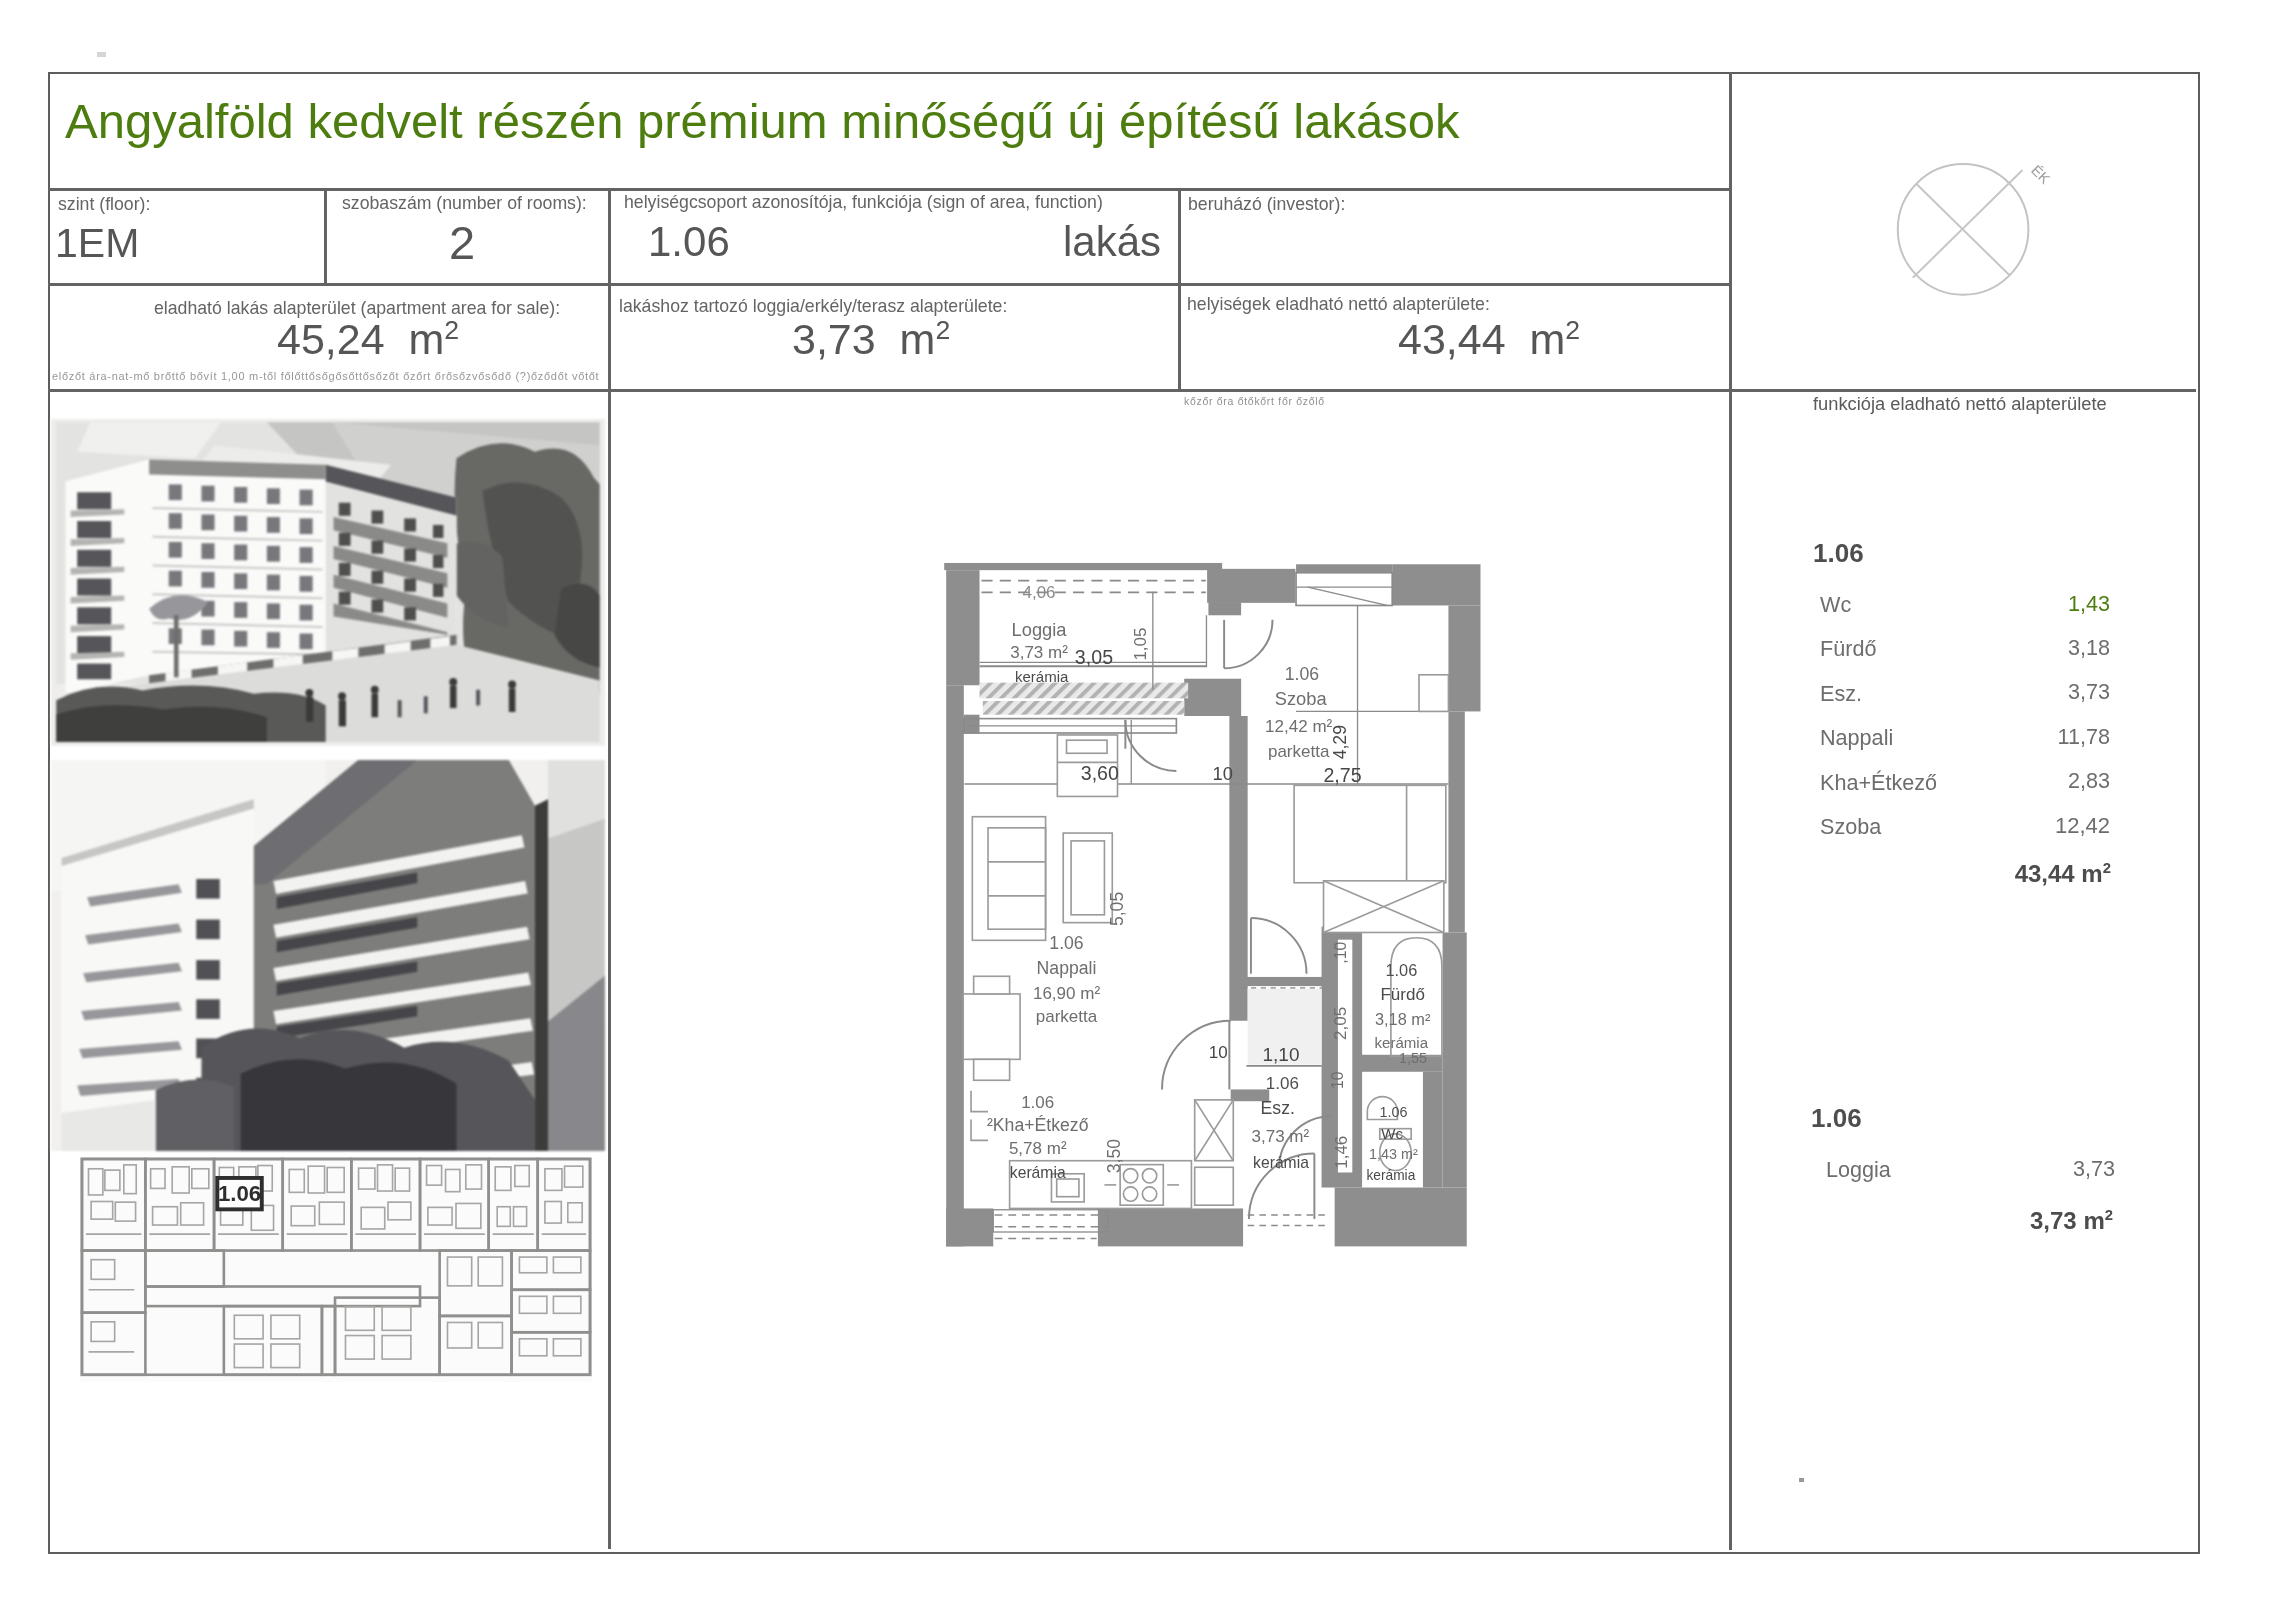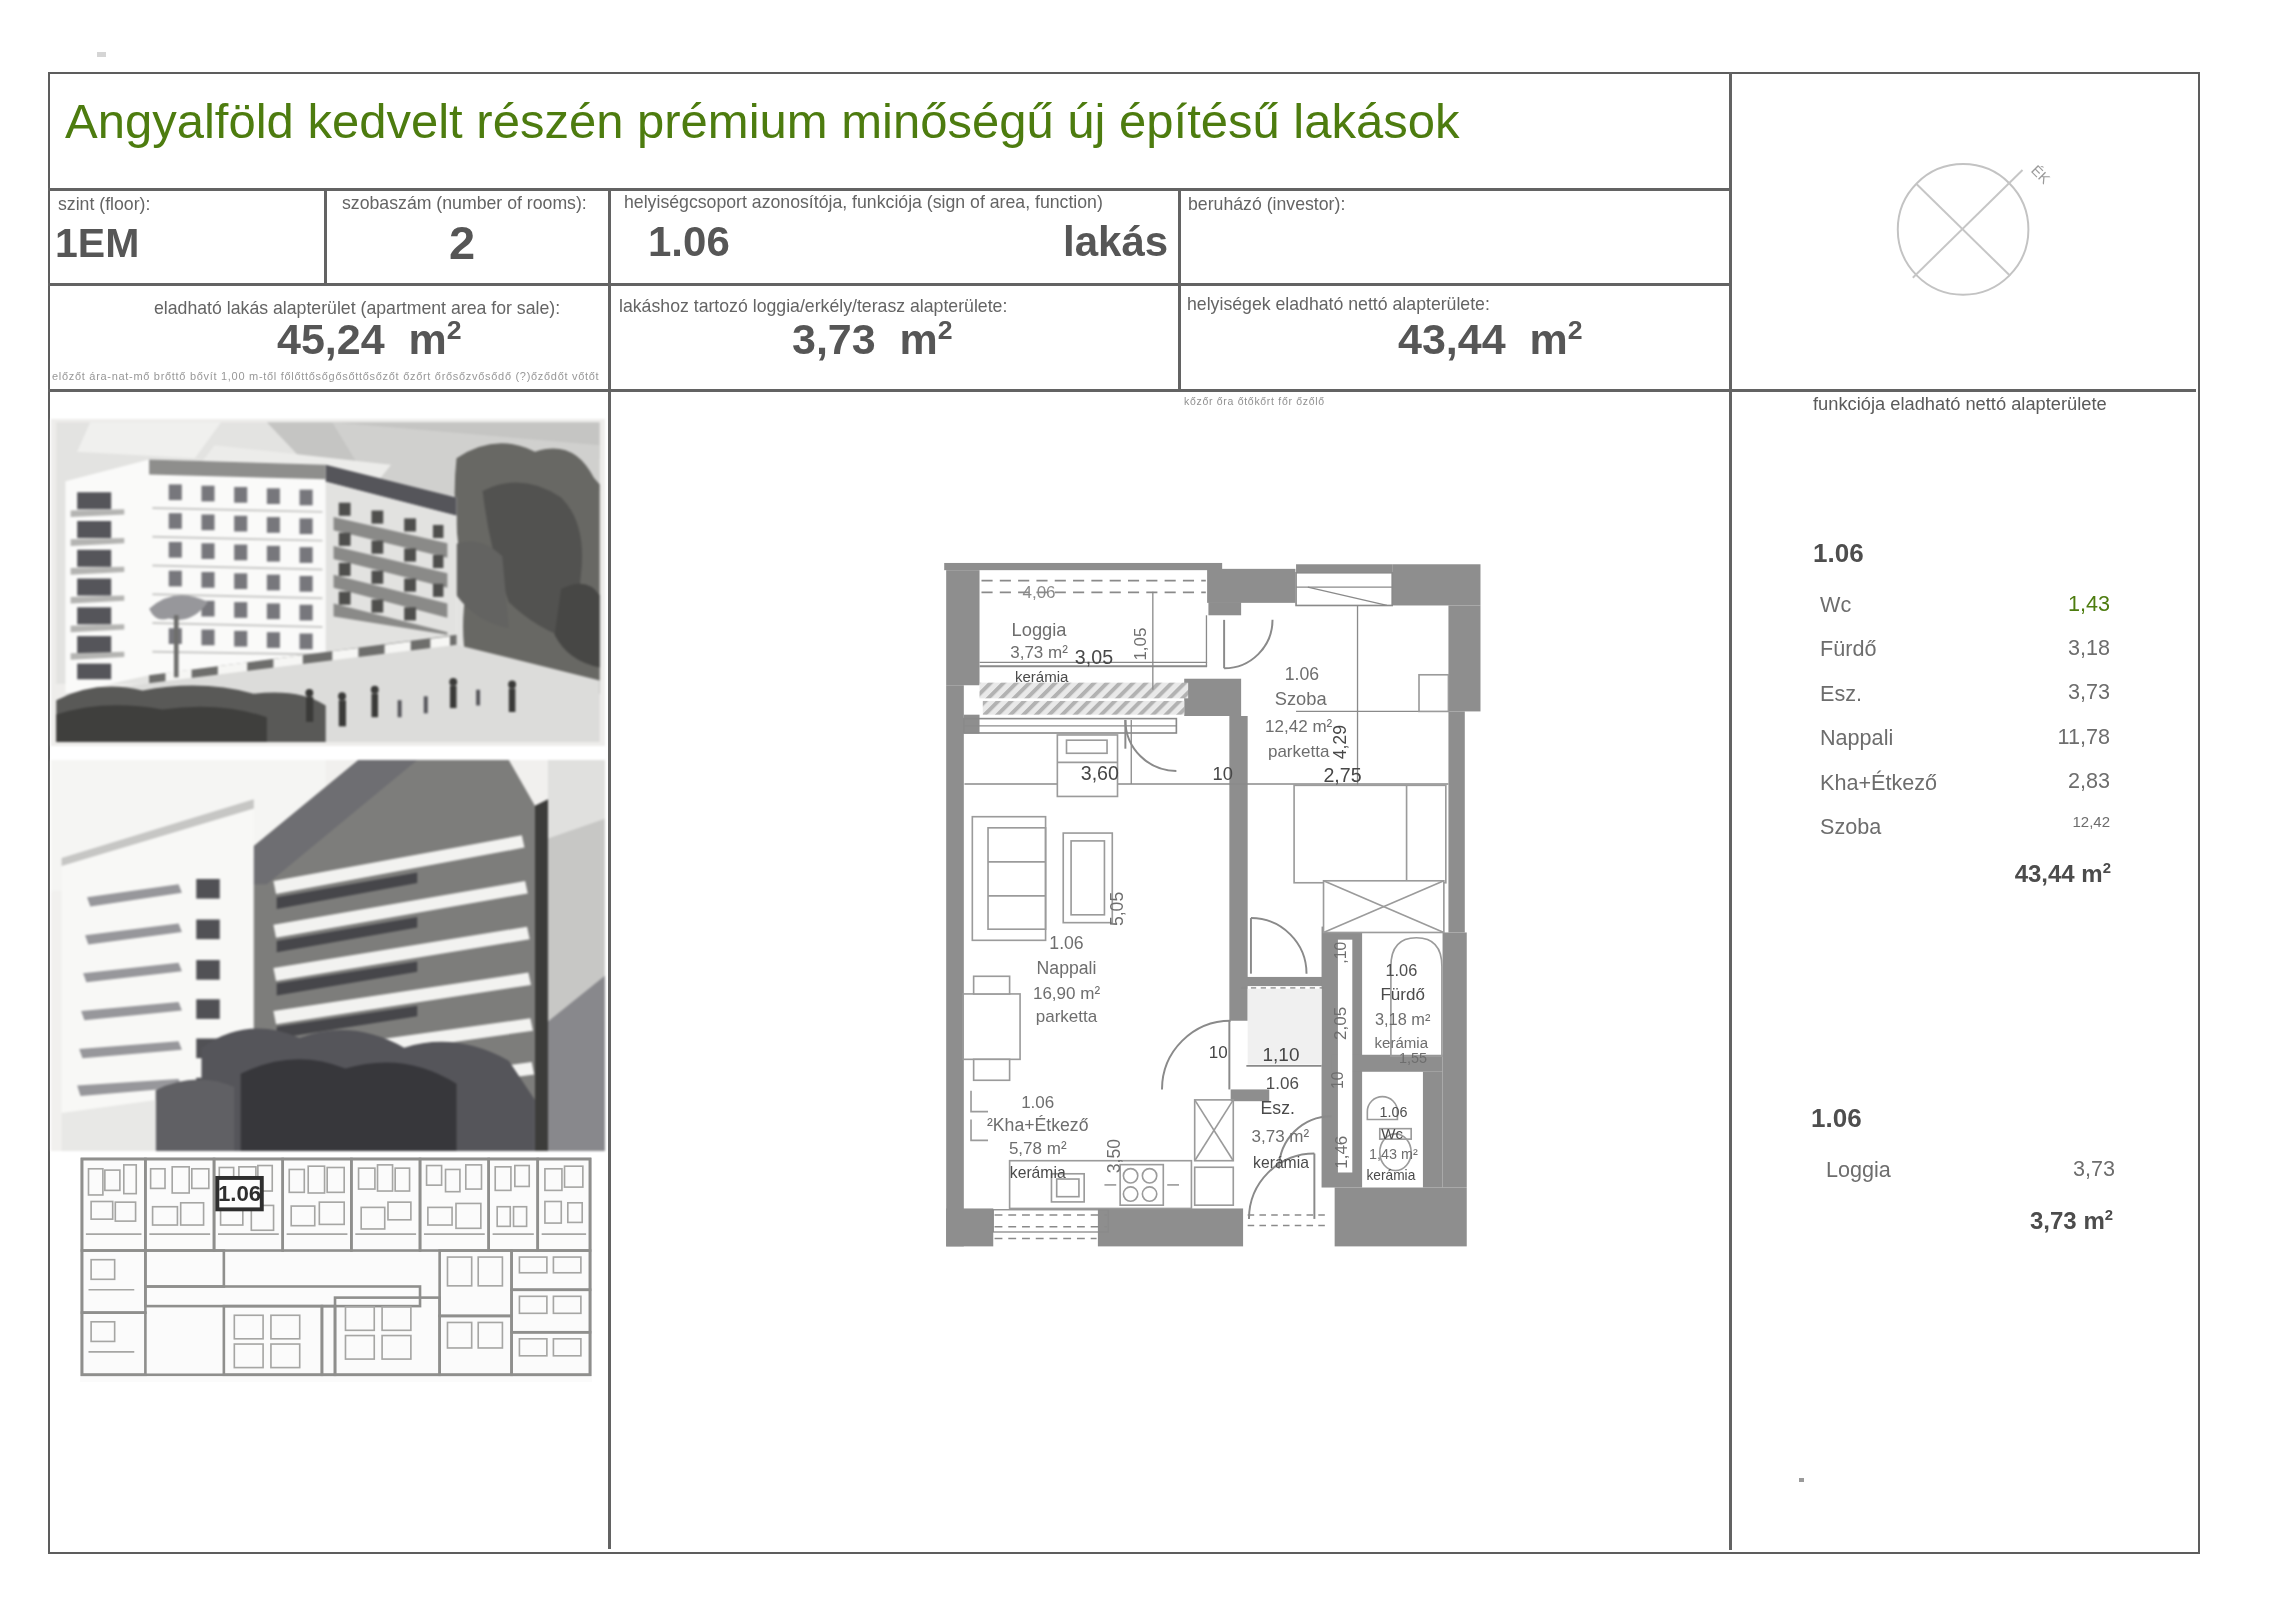--- a/index.html
+++ b/index.html
@@ -1,21 +1,21 @@
 <!DOCTYPE html>
 <html style="font-size:10.5px"><head>
 <meta charset="utf-8">
 <style>
 html,body{margin:0;padding:0;background:#ffffff;}
 body{width:2295px;height:1623px;position:relative;font-family:"Liberation Sans",sans-serif;overflow:hidden;}
 .abs{position:absolute;}
 .hl{position:absolute;background:#636363;height:2.6px;}
 .vl{position:absolute;background:#636363;width:2.6px;}
 .lab{position:absolute;color:#646464;font-size:17.7px;white-space:nowrap;}
-.val{position:absolute;color:#565656;font-weight:700;white-space:nowrap;}
+.val{position:absolute;color:#565656;font-weight:400;white-space:nowrap;}
 sup{font-size:62%;}
 </style>
 </head>
 <body>
 
 <div class="abs" style="left:48px;top:72px;width:2148px;height:1478px;border:2.6px solid #5d5d5d;"></div>
 
 <div class="abs" style="left:65px;top:93px;font-size:49px;color:#4d7c0f;letter-spacing:0px;">Angyalföld kedvelt részén prémium minőségű új építésű lakások</div>
 
 <div class="hl" style="left:48px;top:188px;width:1684px;"></div>
@@ -84,21 +84,21 @@
 <div class="abs" style="left:1820px;top:681px;font-size:21.6px;color:#6d6d6d;">Esz.</div>
 <div class="abs" style="left:2012px;top:679px;width:98px;font-size:21.6px;color:#6d6d6d;text-align:right;">3,73</div>
 
 <div class="abs" style="left:1820px;top:725px;font-size:21.6px;color:#6d6d6d;">Nappali</div>
 <div class="abs" style="left:2012px;top:724px;width:98px;font-size:21.6px;color:#6d6d6d;text-align:right;">11,78</div>
 
 <div class="abs" style="left:1820px;top:770px;font-size:21.6px;color:#6d6d6d;">Kha+Étkező</div>
 <div class="abs" style="left:2012px;top:768px;width:98px;font-size:21.6px;color:#6d6d6d;text-align:right;">2,83</div>
 
 <div class="abs" style="left:1820px;top:814px;font-size:21.6px;color:#6d6d6d;">Szoba</div>
-<div class="abs" style="left:2012px;top:813px;width:98px;font-size:15px;color:#6d6d6d;text-align:right;">12,42</div>
+<div class="abs" style="left:2012px;top:813px;width:98px;font-size:22px;color:#6d6d6d;text-align:right;">12,42</div>
 
 <div class="abs" style="left:1947px;top:860px;width:164px;font-size:24px;color:#4c4c4c;font-weight:700;text-align:right;">43,44 m<sup>2</sup></div>
 
 <div class="abs" style="left:1811px;top:1103px;font-size:26px;color:#4e4e4e;font-weight:600;">1.06</div>
 
 <div class="abs" style="left:1826px;top:1157px;font-size:21.6px;color:#6d6d6d;">Loggia</div>
 <div class="abs" style="left:2017px;top:1156px;width:98px;font-size:21.6px;color:#6d6d6d;text-align:right;">3,73</div>
 
 <div class="abs" style="left:1953px;top:1207px;width:160px;font-size:24px;color:#4c4c4c;font-weight:700;text-align:right;">3,73 m<sup>2</sup></div>
 

